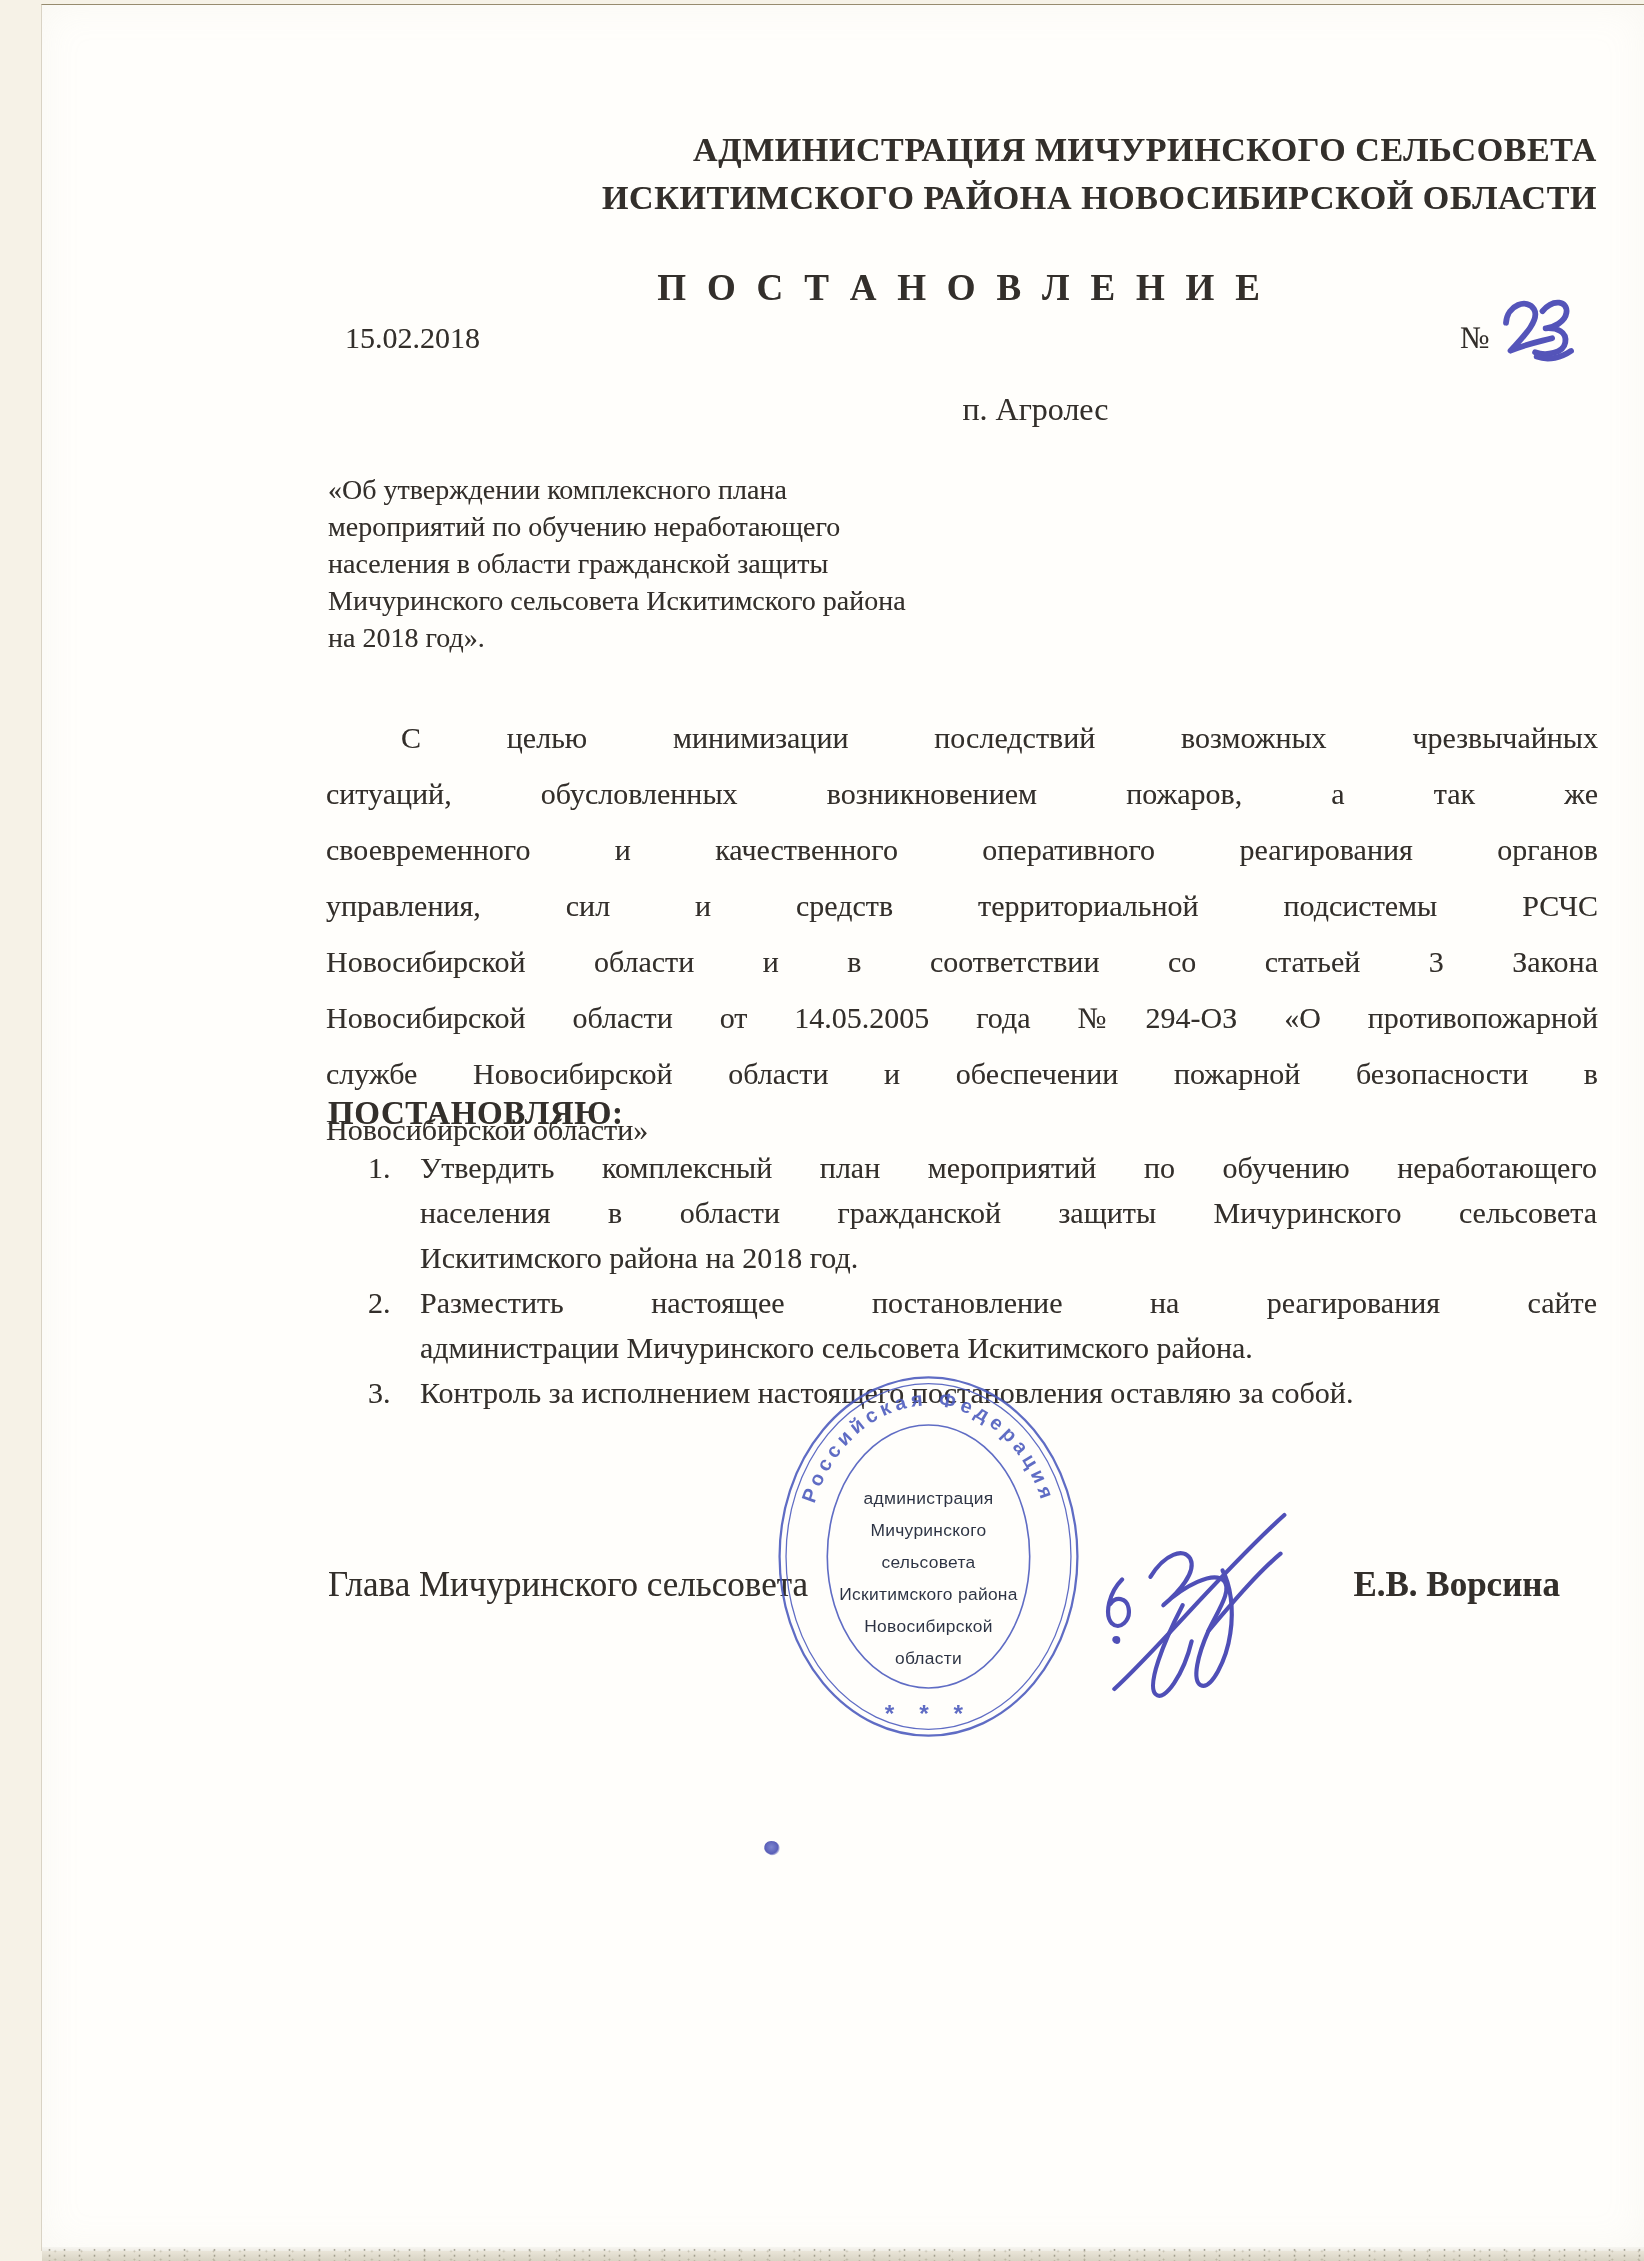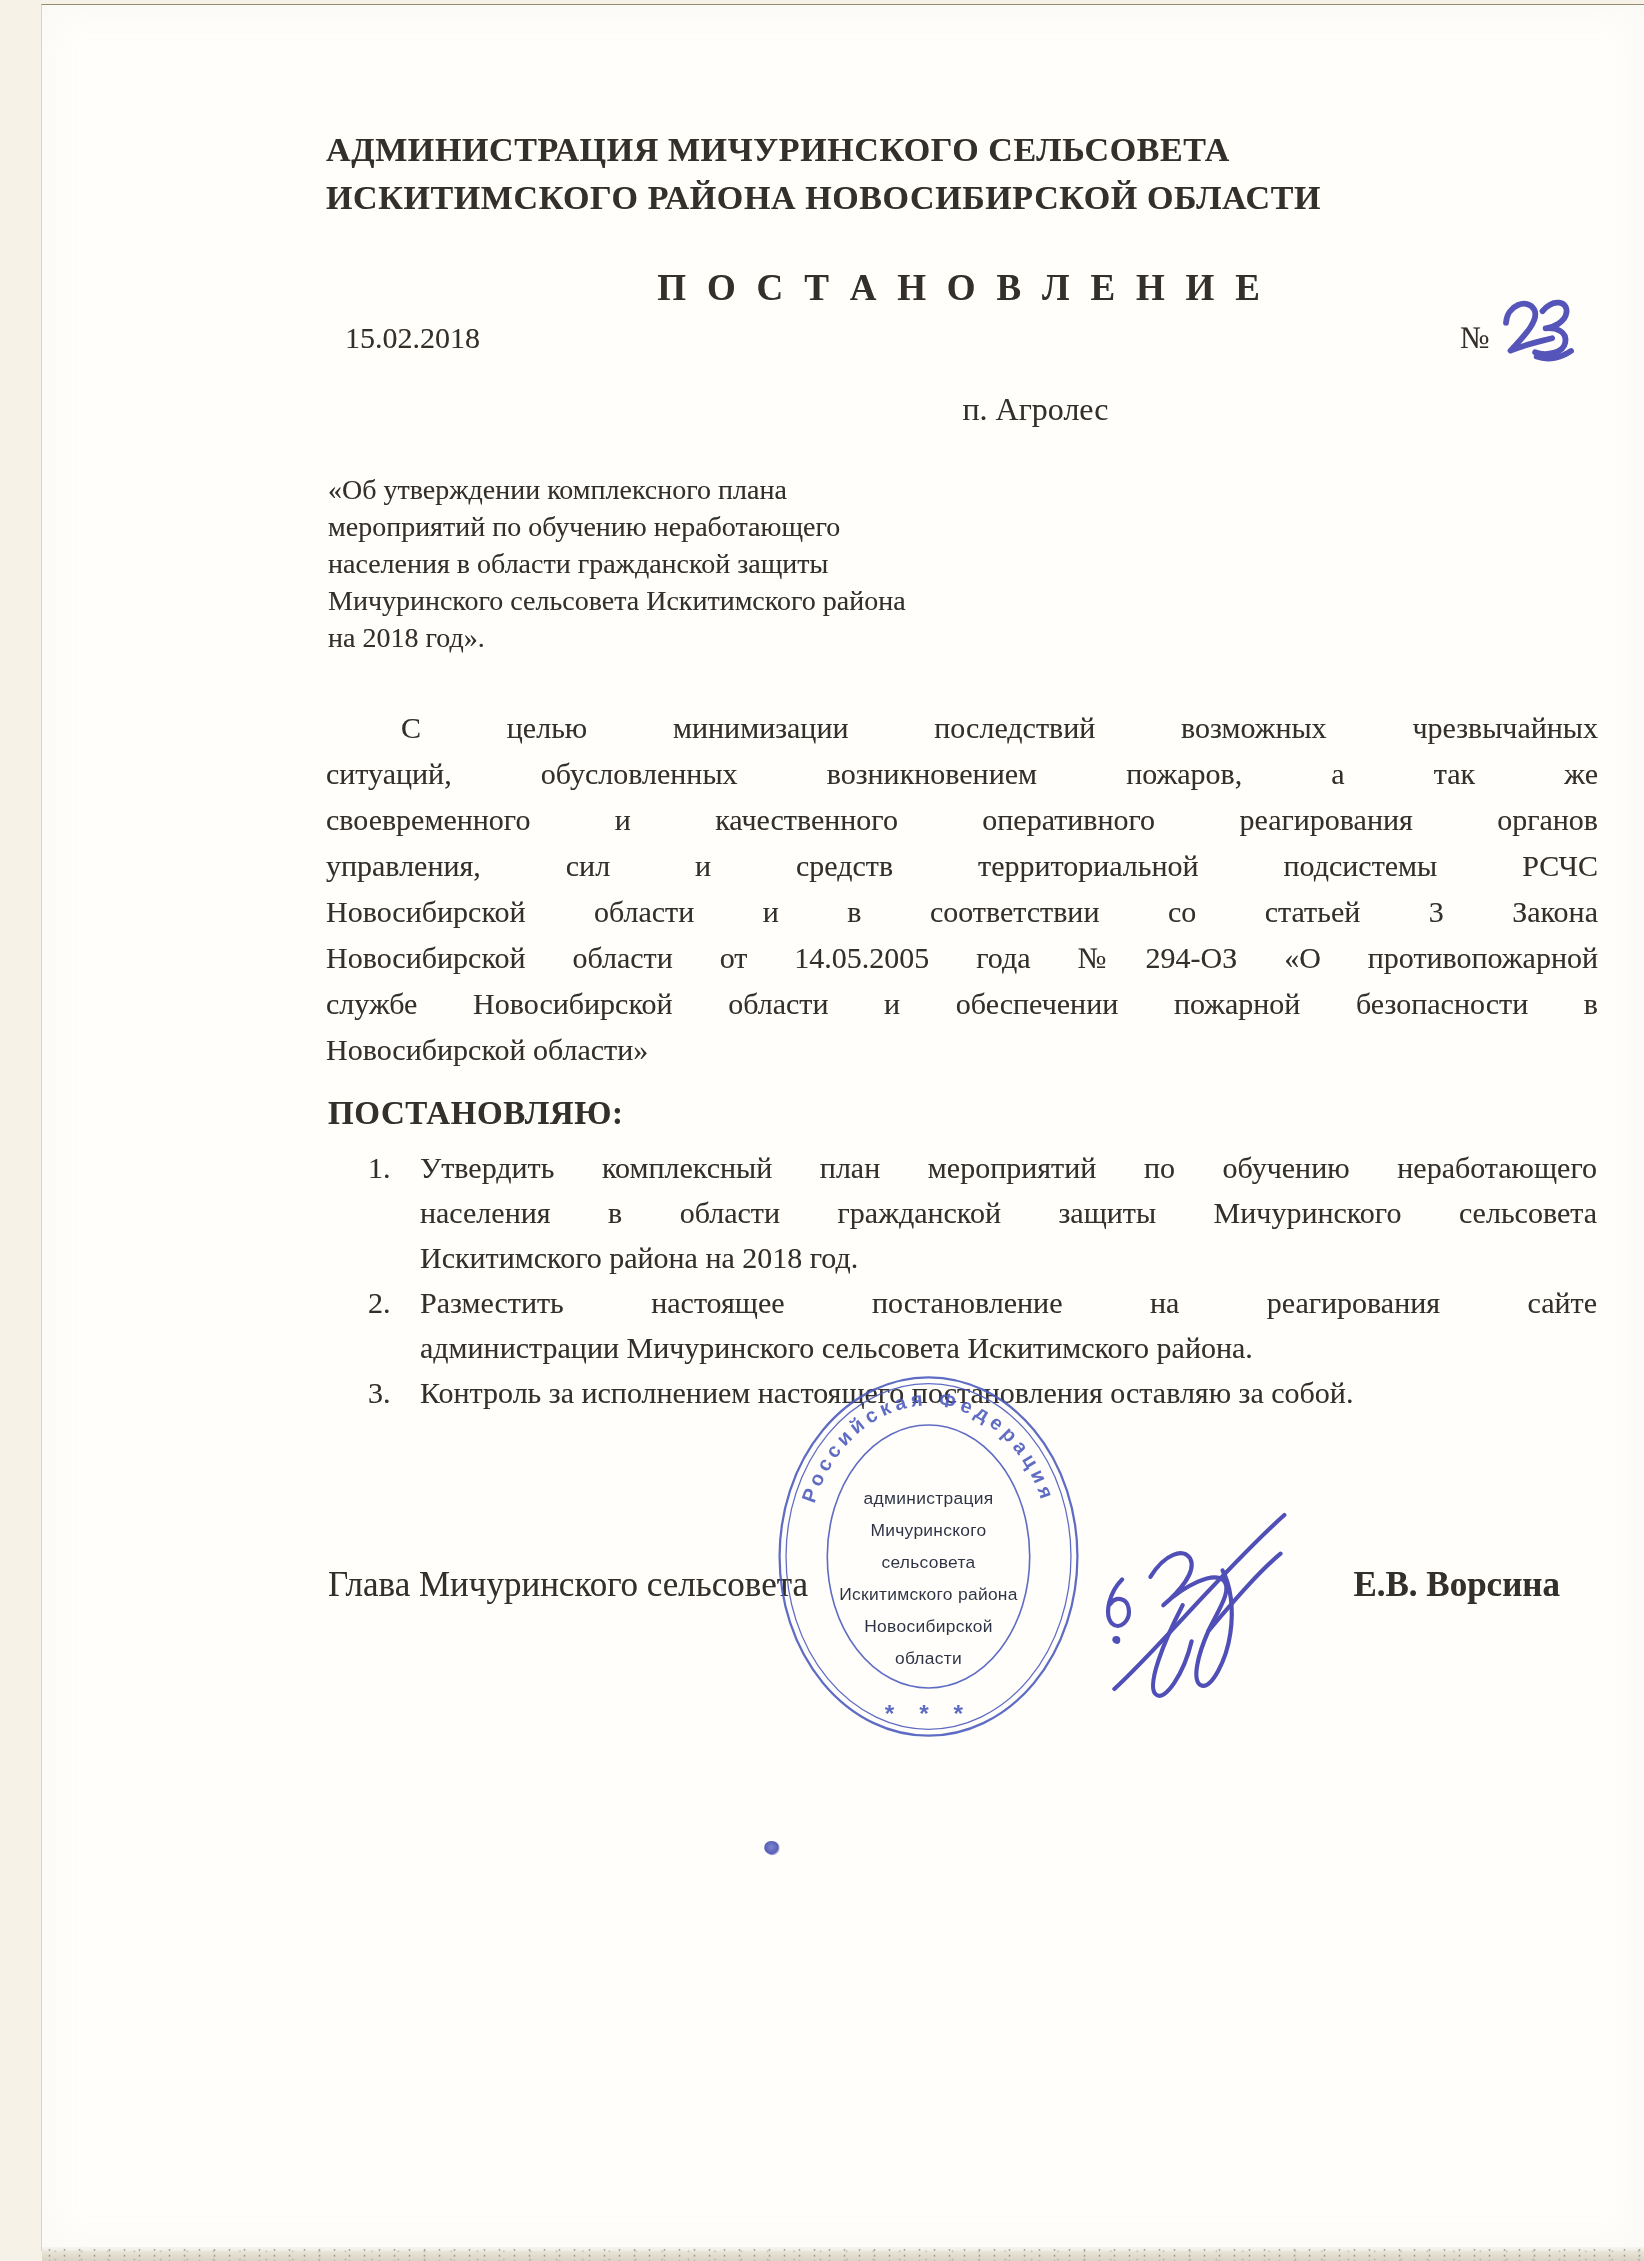--- a/index.html
+++ b/index.html
@@ -14,38 +14,38 @@
   .paper{
     position:absolute;left:41px;top:3.9px;right:0;bottom:10.3px;
     background:#fffefb;
     border-top:1.9px solid #968b6e;
     border-left:1.3px solid #d9d3c5;
     box-shadow:inset 0 0 39px rgba(200,195,180,.12);
   }
   .txt{color:#332f2b;text-shadow:0 0 0.6px rgba(70,64,58,.35);}
   
   .org{
-    position:absolute;left:284px;width:1271px;text-align:left;
+    position:absolute;left:284px;width:1271px;text-align:right;
     font-weight:bold;font-size:34px;letter-spacing:0.6px;white-space:nowrap;
   }
   .doctype{
     position:absolute;left:284px;width:1271px;top:261px;text-align:center;
     font-weight:bold;font-size:37px;letter-spacing:5.8px;white-space:nowrap;
   }
   .date{position:absolute;left:303px;top:316px;font-size:30px;}
   .numlabel{position:absolute;left:1418px;top:315px;font-size:31px;}
   .num-hand{position:absolute;left:1454px;top:286px;}
   .sr{position:absolute;width:0.6px;height:0.6px;overflow:hidden;clip-path:inset(50%);}
   .place{position:absolute;left:284px;width:1419px;top:386px;text-align:center;font-size:32px;}
   
   .subject{position:absolute;left:286px;top:466px;width:677px;font-size:28px;}
   .subject > div{line-height:37px;white-space:nowrap;}
   
   .bodytext{position:absolute;left:284px;top:700px;width:1272px;font-size:30px;}
-  .bodytext > div{line-height:46px;}
+  .bodytext > div{line-height:46px;margin-top:10px;}
   .jlines > div{text-align:justify;text-align-last:justify;}
   .jlines > div:last-child{text-align-last:left;}
   .bodytext > div:first-child{text-indent:75px;}
   .resolve{position:absolute;left:286px;top:1090px;font-size:33px;font-weight:bold;letter-spacing:0.6px;}
   
   .items{position:absolute;left:326px;top:1140px;width:1229px;font-size:30px;}
   .item{display:flex;}
   .inum{width:52px;flex:0 0 52px;line-height:45px;}
   .ilines{flex:1;}
   .ilines > div{line-height:45px;}

